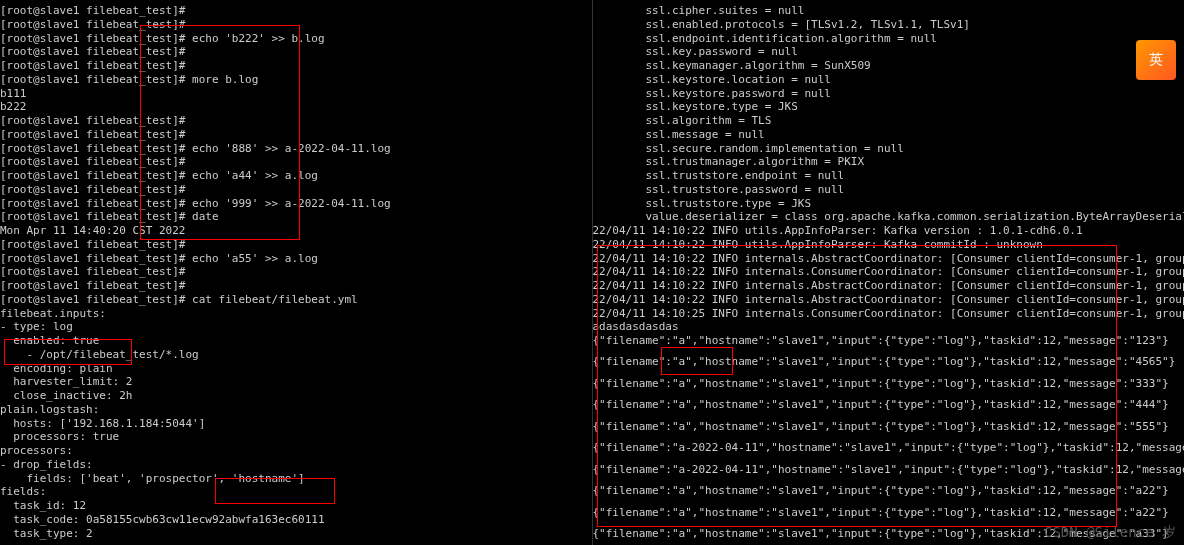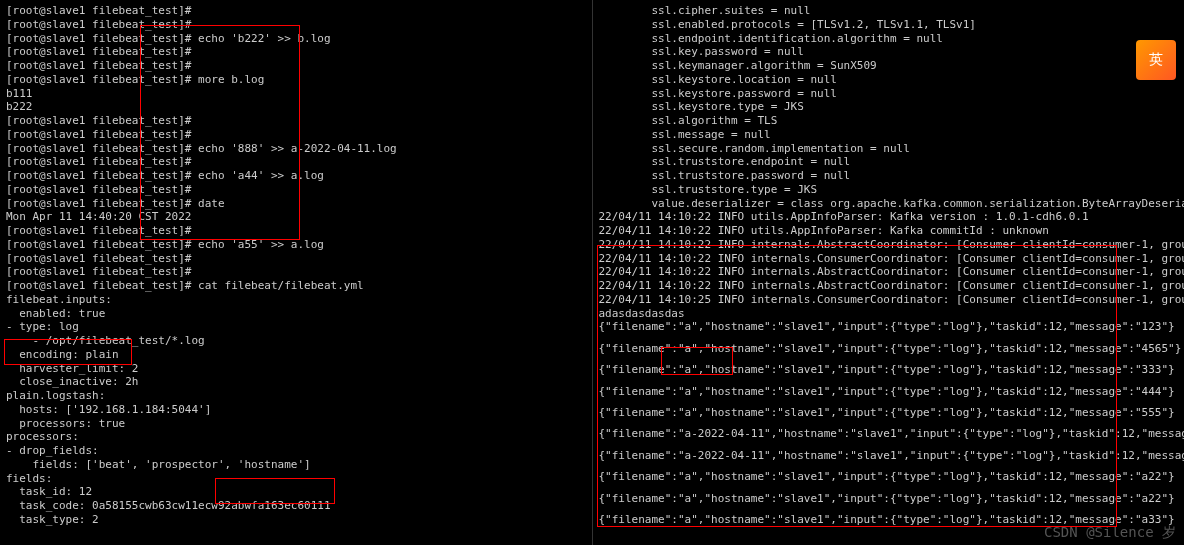--- a/index.html
+++ b/index.html
@@ -8,21 +8,21 @@
       font-family: 'Consolas', 'Monaco', monospace;
       font-size: 11px;
       color: #ccc;
       width: 1184px;
       height: 545px;
       display: flex;
       overflow: hidden;
     }
     .pane {
       flex: 1;
-      padding: 4px 6px;
+      padding: 4px 0;
       overflow: hidden;
       position: relative;
       line-height: 1.25;
     }
     .pane-left { border-right: 1px solid #333; }
     .prompt { color: #ccc; white-space: pre; }
     .line { white-space: pre; color: #ccc; }
     .highlight-box {
       position: absolute;
       border: 1px solid #f00;
@@ -62,32 +62,33 @@
       <div class="line"><span class="prompt">[root@slave1 filebeat_test]#</span></div>
       <div class="line"><span class="prompt">[root@slave1 filebeat_test]#</span> more b.log</div>
       <div class="line">b111</div>
       <div class="line">b222</div>
       <div class="line"><span class="prompt">[root@slave1 filebeat_test]#</span></div>
       <div class="line"><span class="prompt">[root@slave1 filebeat_test]#</span></div>
       <div class="line"><span class="prompt">[root@slave1 filebeat_test]#</span> echo '888' &gt;&gt; a-2022-04-11.log</div>
       <div class="line"><span class="prompt">[root@slave1 filebeat_test]#</span></div>
       <div class="line"><span class="prompt">[root@slave1 filebeat_test]#</span> echo 'a44' &gt;&gt; a.log</div>
       <div class="line"><span class="prompt">[root@slave1 filebeat_test]#</span></div>
+      <div class="line"><span class="prompt">[root@slave1 filebeat_test]#</span> echo '999' &gt;&gt; a-2022-04-11.log</div>
       <div class="line"><span class="prompt">[root@slave1 filebeat_test]#</span> date</div>
       <div class="line">Mon Apr 11 14:40:20 CST 2022</div>
       <div class="line"><span class="prompt">[root@slave1 filebeat_test]#</span></div>
       <div class="line"><span class="prompt">[root@slave1 filebeat_test]#</span> echo 'a55' &gt;&gt; a.log</div>
       <div class="line"><span class="prompt">[root@slave1 filebeat_test]#</span></div>
       <div class="line"><span class="prompt">[root@slave1 filebeat_test]#</span></div>
       <div class="line"><span class="prompt">[root@slave1 filebeat_test]#</span> cat filebeat/filebeat.yml</div>
     </div>
   <div id="yml-lines">
       <div class="line">filebeat.inputs:</div>
+      <div class="line">- type: log</div>
       <div class="line">  enabled: true</div>
-      <div class="line">- type: log</div>
       <div class="line">    - /opt/filebeat_test/*.log</div>
       <div class="line">  encoding: plain</div>
       <div class="line">  harvester_limit: 2</div>
       <div class="line">  close_inactive: 2h</div>
       <div class="line">plain.logstash:</div>
       <div class="line">  hosts: ['192.168.1.184:5044']</div>
       <div class="line">  processors: true</div>
       <div class="line">processors:</div>
       <div class="line">- drop_fields:</div>
       <div class="line">    fields: ['beat', 'prospector', 'hostname']</div>
@@ -108,20 +109,21 @@
       <div class="line">        ssl.enabled.protocols = [TLSv1.2, TLSv1.1, TLSv1]</div>
       <div class="line">        ssl.endpoint.identification.algorithm = null</div>
       <div class="line">        ssl.key.password = null</div>
       <div class="line">        ssl.keymanager.algorithm = SunX509</div>
       <div class="line">        ssl.keystore.location = null</div>
       <div class="line">        ssl.keystore.password = null</div>
       <div class="line">        ssl.keystore.type = JKS</div>
       <div class="line">        ssl.algorithm = TLS</div>
       <div class="line">        ssl.message = null</div>
       <div class="line">        ssl.secure.random.implementation = null</div>
+      <div class="line">        ssl.trustmanager.algorithm = PKIX</div>
       <div class="line">        ssl.truststore.endpoint = null</div>
       <div class="line">        ssl.truststore.password = null</div>
       <div class="line">        ssl.truststore.type = JKS</div>
       <div class="line">        value.deserializer = class org.apache.kafka.common.serialization.ByteArrayDeserializer</div>
       <div class="line"></div>
       <div class="line">22/04/11 14:10:22 INFO utils.AppInfoParser: Kafka version : 1.0.1-cdh6.0.1</div>
       <div class="line">22/04/11 14:10:22 INFO utils.AppInfoParser: Kafka commitId : unknown</div>
       <div class="line">22/04/11 14:10:22 INFO internals.AbstractCoordinator: [Consumer clientId=consumer-1, groupId=console-consumer-6474]</div>
       <div class="line">22/04/11 14:10:22 INFO internals.ConsumerCoordinator: [Consumer clientId=consumer-1, groupId=console-consumer-6474]</div>
       <div class="line">22/04/11 14:10:22 INFO internals.AbstractCoordinator: [Consumer clientId=consumer-1, groupId=console-consumer-6474]</div>

